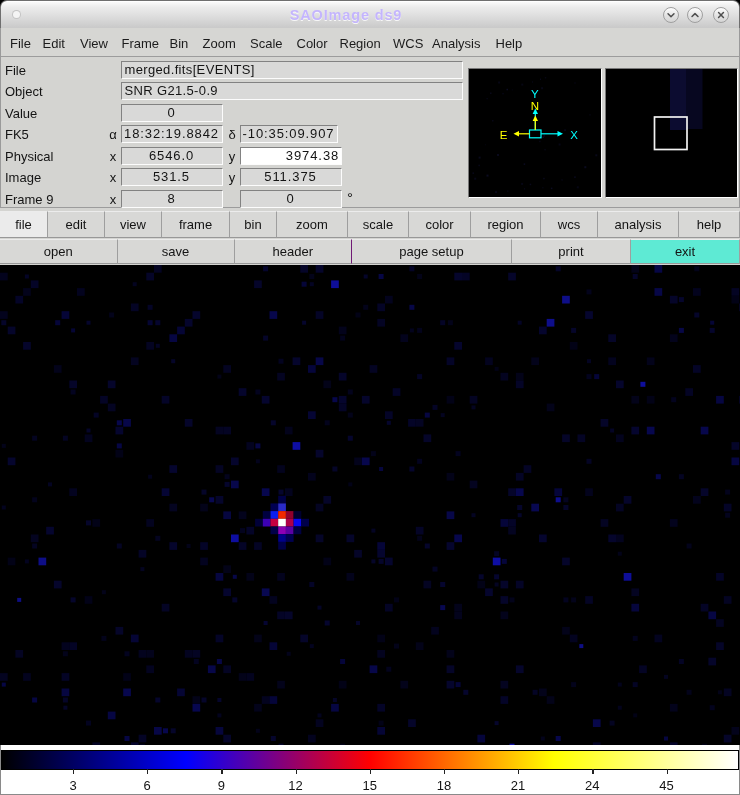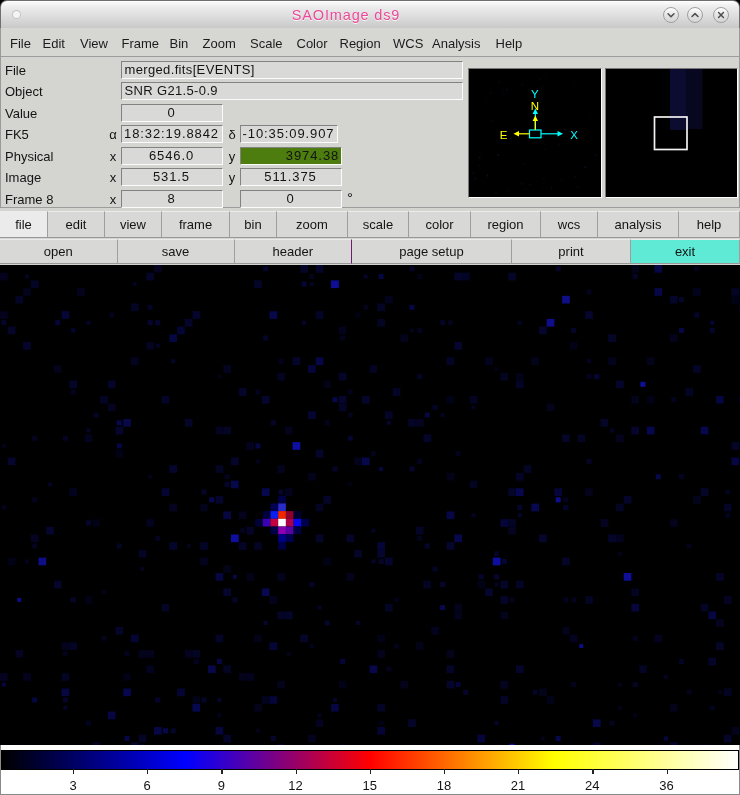--- a/index.html
+++ b/index.html
@@ -6,21 +6,21 @@
 </style></head><body>
 <div id="root">
 
 <div style="position:absolute;left:0;top:0;width:740px;height:28px;box-sizing:border-box;
  border-radius:7px 7px 0 0;border:1px solid #6f6f6f;border-bottom:none;
  background:linear-gradient(180deg,#fdfdfd 0%,#ececec 22%,#dedede 55%,#c9c9c9 100%);
  box-shadow:inset 0 1px 0 #ffffff;"></div>
 <div style="position:absolute;left:13px;top:11px;width:7px;height:7px;border-radius:50%;
  background:#f4f4f4;box-shadow:0 0 0 1px #c4c4c4;"></div>
 <div style="position:absolute;left:236px;top:7px;width:220px;text-align:center;
- font-size:14.5px;font-weight:normal;color:#ec4899;text-shadow:0 1px 0 rgba(255,255,255,.8);
+ font-size:14.5px;font-weight:bold;color:#c4b5fd;text-shadow:0 1px 0 rgba(255,255,255,.8);
  letter-spacing:0.85px;">SAOImage ds9</div>
 <div style="position:absolute;left:662.6px;top:6.5px;width:16px;height:16px;border-radius:50%;background:linear-gradient(180deg,#fefefe,#e2e2e2 55%,#d6d6d6);border:1px solid #9f9f9f;box-sizing:border-box;">
       <svg width="14" height="14" viewBox="0 0 16 16" style="position:absolute;left:0px;top:0px;">
         <polyline points="4.6,6.6 8,10 11.4,6.6" fill="none" stroke="#4e4e4e" stroke-width="1.7" stroke-linecap="round" stroke-linejoin="round"></polyline>
       </svg>
     </div>
     <div style="position:absolute;left:687.2px;top:6.5px;width:16px;height:16px;border-radius:50%;background:linear-gradient(180deg,#fefefe,#e2e2e2 55%,#d6d6d6);border:1px solid #9f9f9f;box-sizing:border-box;">
       <svg width="14" height="14" viewBox="0 0 16 16" style="position:absolute;left:0px;top:0px;">
         <polyline points="4.6,9.8 8,6.4 11.4,9.8" fill="none" stroke="#4e4e4e" stroke-width="1.7" stroke-linecap="round" stroke-linejoin="round"></polyline>
       </svg>
@@ -50,28 +50,28 @@
 
 <div style="position:absolute;left:0;top:57px;width:740px;height:151px;box-sizing:border-box;
  background:#d4d4d1;border-bottom:1px solid #9c9c9c;font-size:13px;">
 </div>
 <div style="position:absolute;left:5px;top:63.5px;line-height:14px;">File</div>
     <div style="position:absolute;left:5px;top:84.5px;line-height:14px;">Object</div>
     <div style="position:absolute;left:5px;top:106.5px;line-height:14px;">Value</div>
     <div style="position:absolute;left:5px;top:127.5px;line-height:14px;">FK5</div>
     <div style="position:absolute;left:5px;top:149.5px;line-height:14px;">Physical</div>
     <div style="position:absolute;left:5px;top:170.5px;line-height:14px;">Image</div>
-    <div style="position:absolute;left:5px;top:192.5px;line-height:14px;">Frame 8</div>
+    <div style="position:absolute;left:5px;top:192.5px;line-height:14px;">Frame 9</div>
     <div style="position:absolute;left:120.5px;top:61px;width:342px;height:18px;box-sizing:border-box;background:#d9d9d8;border:1px solid;border-color:#828282 #fcfcfc #fcfcfc #828282;line-height:15.5px;text-align:left;letter-spacing:0.35px;padding-left:3px;">merged.fits[EVENTS]</div>
     <div style="position:absolute;left:120.5px;top:82px;width:342px;height:18px;box-sizing:border-box;background:#d9d9d8;border:1px solid;border-color:#828282 #fcfcfc #fcfcfc #828282;line-height:15.5px;text-align:left;letter-spacing:0.35px;padding-left:3px;">SNR G21.5-0.9</div>
     <div style="position:absolute;left:120.5px;top:104px;width:102px;height:18px;box-sizing:border-box;background:#d9d9d8;border:1px solid;border-color:#828282 #fcfcfc #fcfcfc #828282;line-height:15.5px;text-align:center;letter-spacing:0.9px;">0</div>
     <div style="position:absolute;left:120.5px;top:125px;width:102px;height:18px;box-sizing:border-box;background:#d9d9d8;border:1px solid;border-color:#828282 #fcfcfc #fcfcfc #828282;line-height:15.5px;text-align:center;letter-spacing:0.9px;">18:32:19.8842</div>
     <div style="position:absolute;left:239.5px;top:125px;width:98px;height:18px;box-sizing:border-box;background:#d9d9d8;border:1px solid;border-color:#828282 #fcfcfc #fcfcfc #828282;line-height:15.5px;text-align:center;letter-spacing:0.9px;">-10:35:09.907</div>
     <div style="position:absolute;left:120.5px;top:147px;width:102px;height:18px;box-sizing:border-box;background:#d9d9d8;border:1px solid;border-color:#828282 #fcfcfc #fcfcfc #828282;line-height:15.5px;text-align:center;letter-spacing:0.9px;">6546.0</div>
-    <div style="position:absolute;left:239.5px;top:147px;width:102px;height:18px;box-sizing:border-box;background:#4d7c0f;border:1px solid;border-color:#828282 #fcfcfc #fcfcfc #828282;line-height:15.5px;text-align:center;letter-spacing:0.9px;padding-left:44px;">3974.38</div>
+    <div style="position:absolute;left:239.5px;top:147px;width:102px;height:18px;box-sizing:border-box;background:#ffffff;border:1px solid;border-color:#828282 #fcfcfc #fcfcfc #828282;line-height:15.5px;text-align:center;letter-spacing:0.9px;padding-left:44px;">3974.38</div>
     <div style="position:absolute;left:120.5px;top:168px;width:102px;height:18px;box-sizing:border-box;background:#d9d9d8;border:1px solid;border-color:#828282 #fcfcfc #fcfcfc #828282;line-height:15.5px;text-align:center;letter-spacing:0.9px;">531.5</div>
     <div style="position:absolute;left:239.5px;top:168px;width:102px;height:18px;box-sizing:border-box;background:#d9d9d8;border:1px solid;border-color:#828282 #fcfcfc #fcfcfc #828282;line-height:15.5px;text-align:center;letter-spacing:0.9px;">511.375</div>
     <div style="position:absolute;left:120.5px;top:190px;width:102px;height:18px;box-sizing:border-box;background:#d9d9d8;border:1px solid;border-color:#828282 #fcfcfc #fcfcfc #828282;line-height:15.5px;text-align:center;letter-spacing:0.9px;">8</div>
     <div style="position:absolute;left:239.5px;top:190px;width:102px;height:18px;box-sizing:border-box;background:#d9d9d8;border:1px solid;border-color:#828282 #fcfcfc #fcfcfc #828282;line-height:15.5px;text-align:center;letter-spacing:0.9px;">0</div>
     <div style="position:absolute;left:108px;top:127.5px;width:10px;text-align:center;line-height:14px;">α</div>
     <div style="position:absolute;left:227px;top:127.5px;width:10px;text-align:center;line-height:14px;">δ</div>
     <div style="position:absolute;left:108px;top:149.5px;width:10px;text-align:center;line-height:14px;">x</div>
     <div style="position:absolute;left:227px;top:149.5px;width:10px;text-align:center;line-height:14px;">y</div>
     <div style="position:absolute;left:108px;top:170.5px;width:10px;text-align:center;line-height:14px;">x</div>
     <div style="position:absolute;left:227px;top:170.5px;width:10px;text-align:center;line-height:14px;">y</div>
@@ -694,14 +694,14 @@
     <div style="position:absolute;left:592.3px;top:769px;width:1.3px;height:4.5px;background:#222;"></div>
     <div style="position:absolute;left:666.5px;top:769px;width:1.3px;height:4.5px;background:#222;"></div>
     <div style="position:absolute;left:53.0px;top:778px;width:40px;text-align:center;">3</div>
     <div style="position:absolute;left:127.2px;top:778px;width:40px;text-align:center;">6</div>
     <div style="position:absolute;left:201.4px;top:778px;width:40px;text-align:center;">9</div>
     <div style="position:absolute;left:275.6px;top:778px;width:40px;text-align:center;">12</div>
     <div style="position:absolute;left:349.8px;top:778px;width:40px;text-align:center;">15</div>
     <div style="position:absolute;left:423.9px;top:778px;width:40px;text-align:center;">18</div>
     <div style="position:absolute;left:498.1px;top:778px;width:40px;text-align:center;">21</div>
     <div style="position:absolute;left:572.3px;top:778px;width:40px;text-align:center;">24</div>
-    <div style="position:absolute;left:646.5px;top:778px;width:40px;text-align:center;">36</div>
+    <div style="position:absolute;left:646.5px;top:778px;width:40px;text-align:center;">45</div>
 
 </div>
 </body></html>

